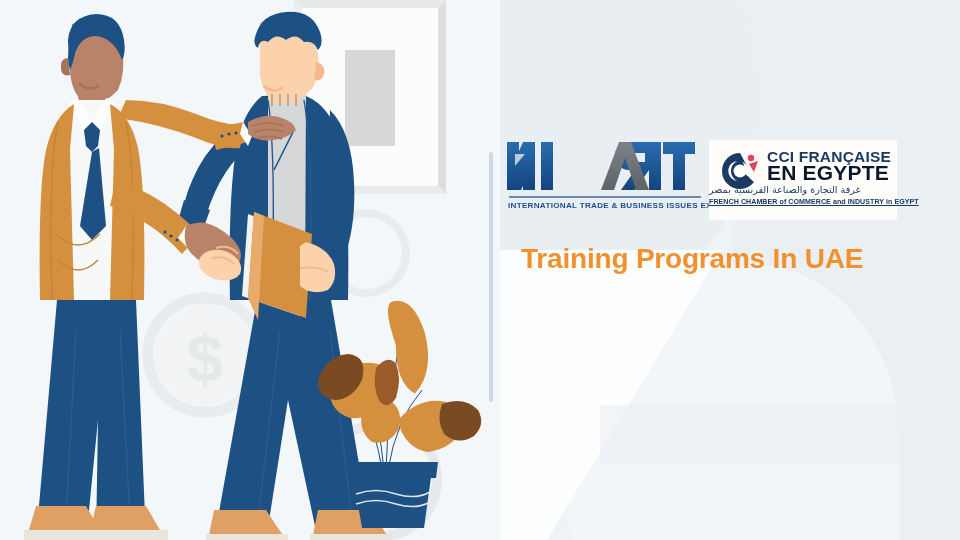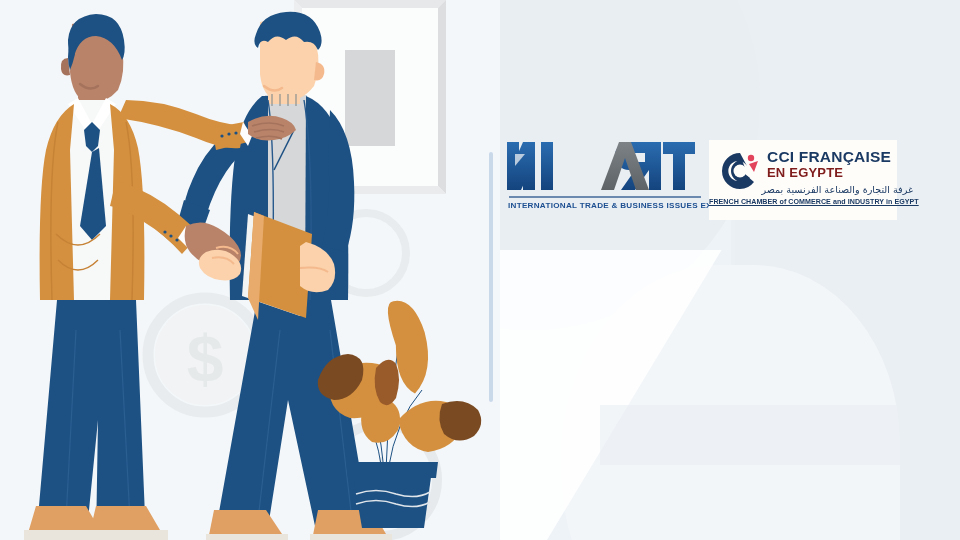--- a/index.html
+++ b/index.html
@@ -66,25 +66,25 @@
     background:#fffdfa;
   }
   .cci-mark{position:absolute;left:9px;top:10px;width:44px;height:42px;}
   .cci-fr{
     position:absolute;left:58px;top:9px;
     font-size:15.5px;line-height:15.5px;font-weight:bold;color:#1b3a63;
     letter-spacing:.2px;font-family:"Liberation Sans",sans-serif;white-space:nowrap;
   }
   .cci-eg{
     position:absolute;left:58px;top:25px;
-    font-size:13px;line-height:15.5px;font-weight:bold;color:#7f1d1d;
+    font-size:21px;line-height:15.5px;font-weight:bold;color:#0f172a;
     letter-spacing:.2px;font-family:"Liberation Sans",sans-serif;white-space:nowrap;
   }
   .cci-ar{
-    position:absolute;left:16px;top:44px;width:188px;text-align:right;
+    position:absolute;left:0;top:44px;width:188px;text-align:left;
     font-size:9.6px;color:#1b3a63;font-family:"DejaVu Sans",sans-serif;
     direction:rtl;white-space:nowrap;
   }
   .cci-en{
     position:absolute;left:0;top:58px;width:188px;text-align:center;
     font-size:7.1px;font-weight:bold;color:#1b3a63;letter-spacing:.05px;
     font-family:"Liberation Sans",sans-serif;white-space:nowrap;text-decoration:underline;
   }
 
   
@@ -348,14 +348,15 @@
       <circle cx="22" cy="21" r="6.5" fill="#fffdfa"></circle>
       <path d="M31 14 L40 11 L36 22 Z" fill="#e2445c"></path>
       <circle cx="33" cy="8" r="3.2" fill="#e2445c"></circle>
     </svg>
     <div class="cci-fr">CCI FRANÇAISE</div>
     <div class="cci-eg">EN EGYPTE</div>
     <div class="cci-ar">غرفة التجارة والصناعة الفرنسية بمصر</div>
     <div class="cci-en">FRENCH CHAMBER of COMMERCE and INDUSTRY in EGYPT</div>
   </div>
 
+  <div class="title">Training Programs In UAE</div>
 
 </div>
 
 </body></html>

